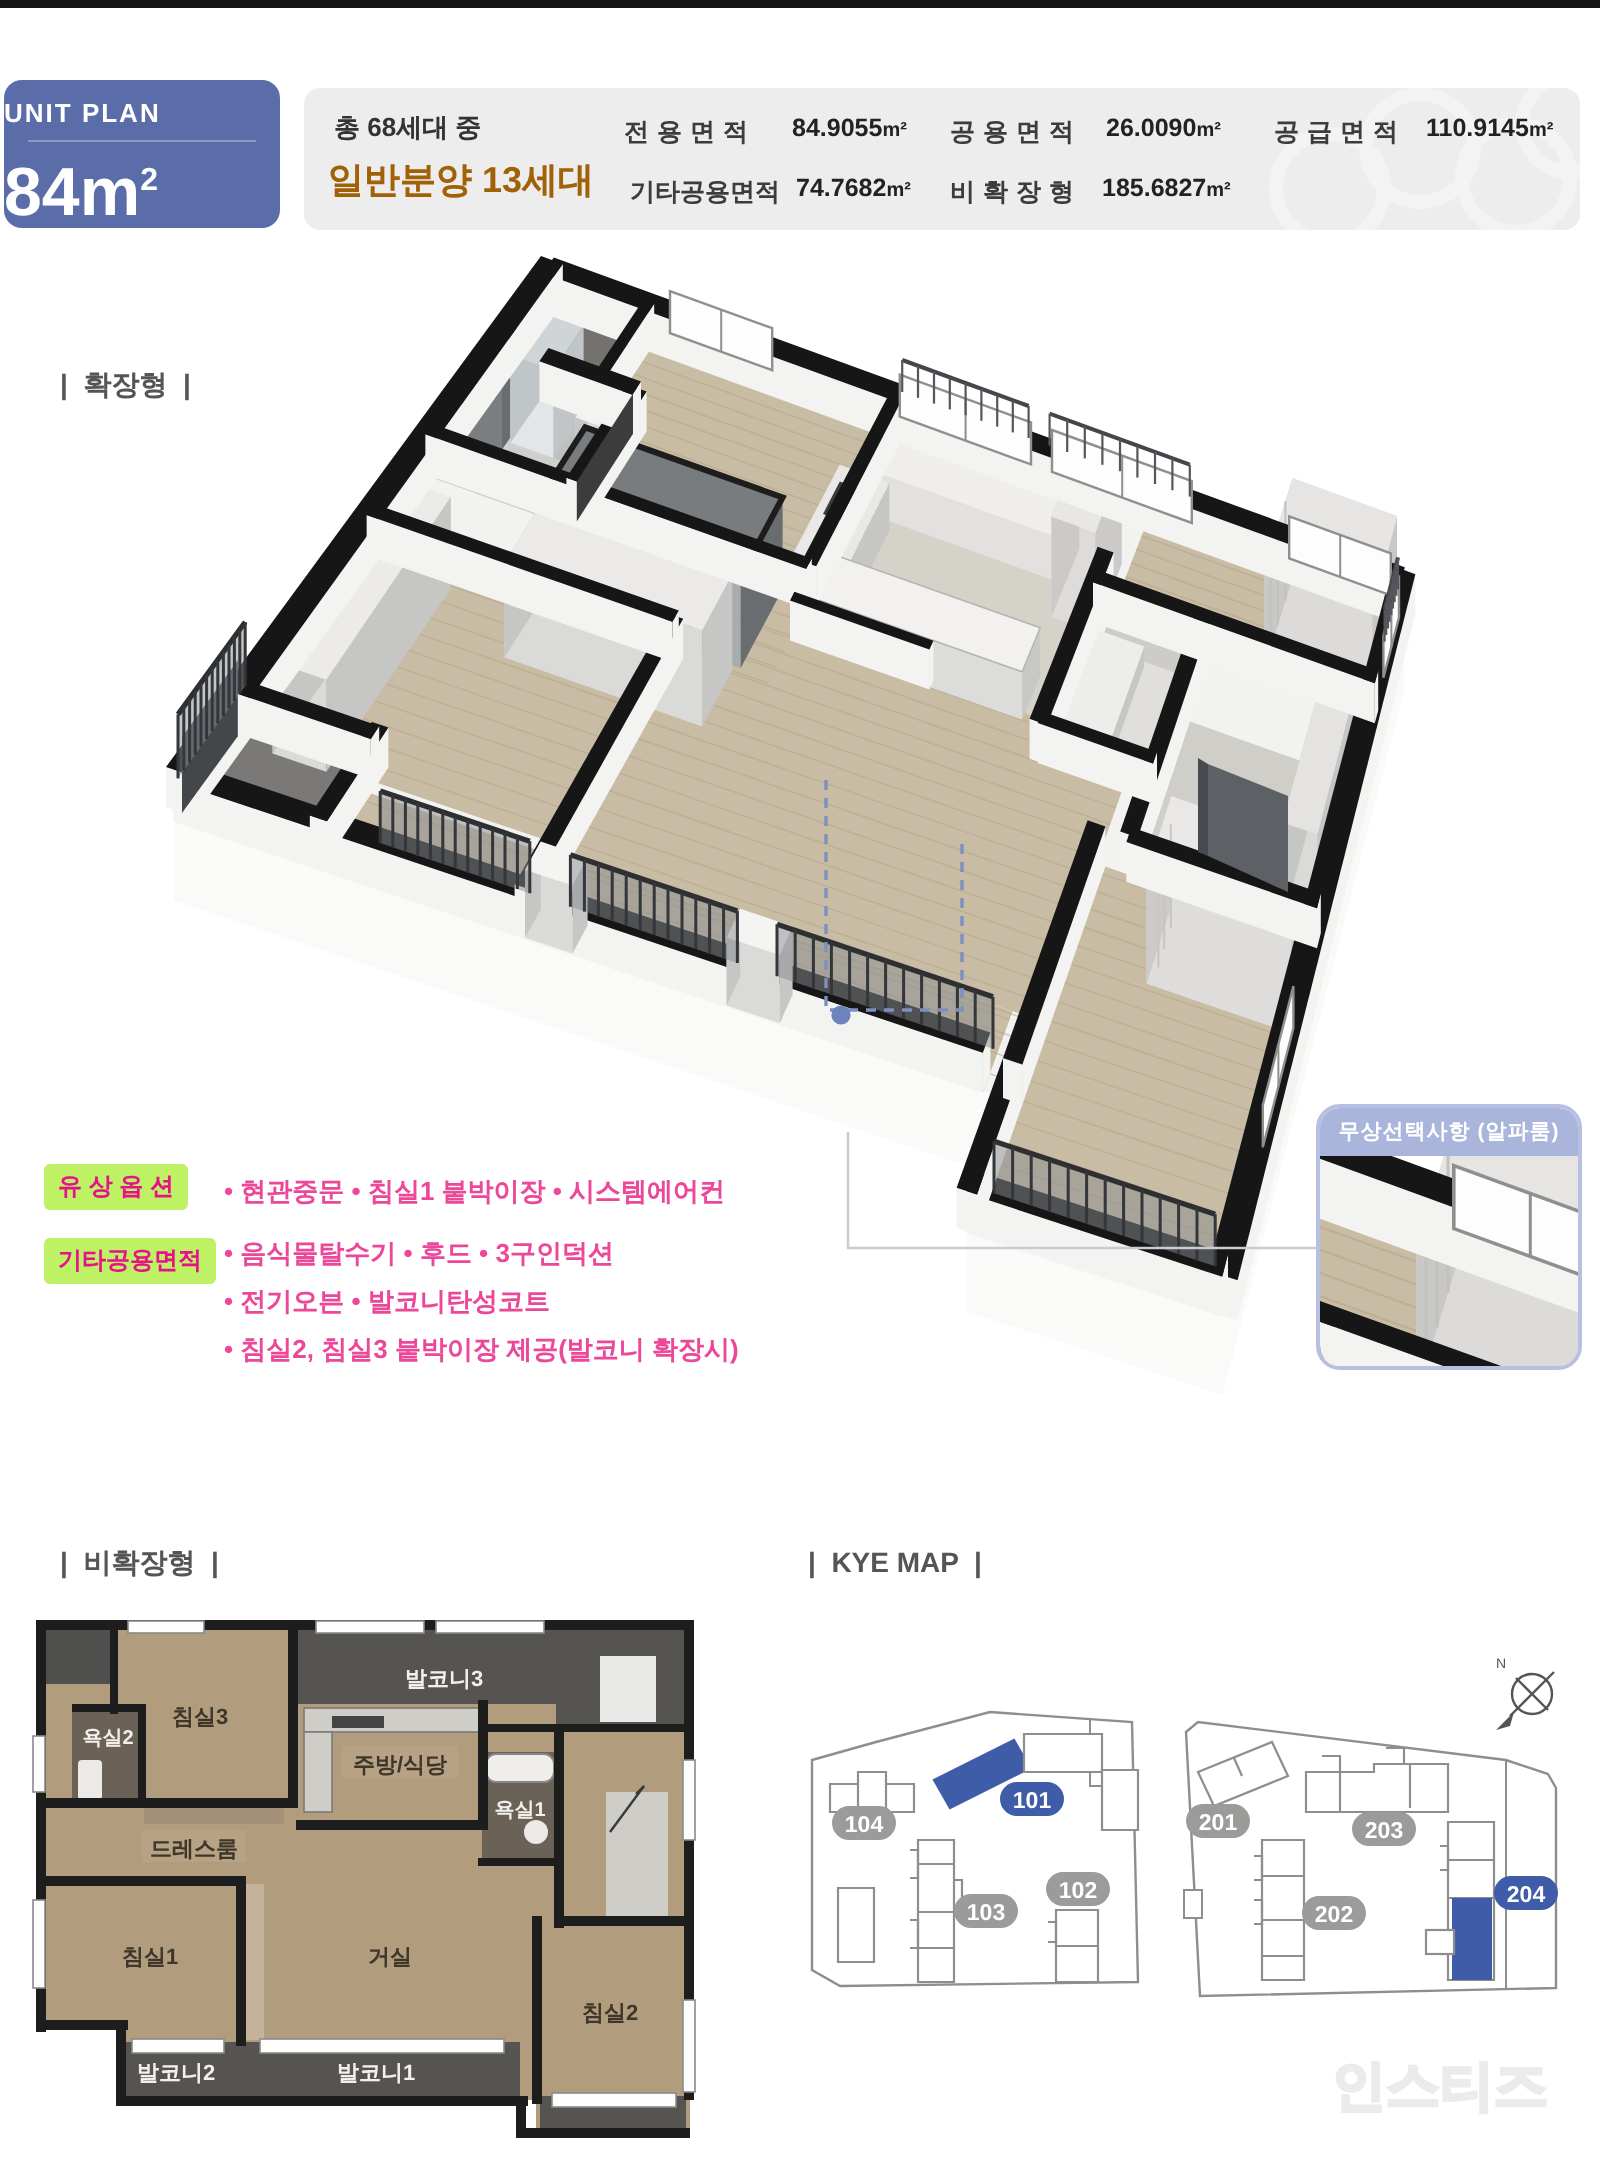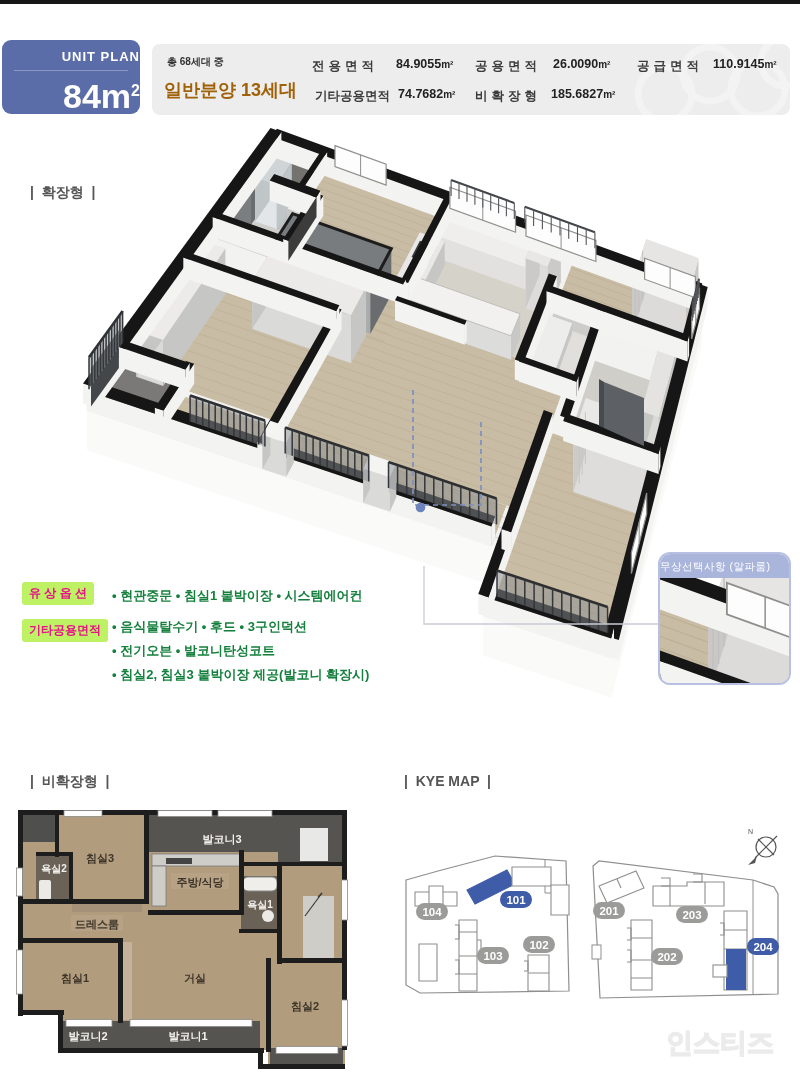--- a/index.html
+++ b/index.html
@@ -1,36 +1,36 @@
 <!DOCTYPE html>
 <html><head><meta charset="utf-8"><style>
 *{margin:0;padding:0;box-sizing:border-box}
 body{width:800px;height:1083px;position:relative;background:#fff;
   font-family:"Liberation Sans",sans-serif;overflow:hidden}
 .abs{position:absolute}
 .topbar{left:0;top:0;width:800px;height:4px;background:#161616}
 .badge{left:2px;top:40px;width:138px;height:74px;background:#5b6da8;border-radius:9px;
-  color:#fff;text-align:right}
+  color:#fff;text-align:left}
 .badge .t1{font-size:13px;font-weight:bold;letter-spacing:1px;margin-top:9px}
 .badge hr{border:none;border-top:1px solid #8c99c4;margin:6px 12px 0 12px}
 .badge .t2{font-size:34px;font-weight:bold;line-height:40px}
 .badge .t2 sup{font-size:16px}
 .hpanel{left:152px;top:44px;width:638px;height:71px;background:#ededee;border-radius:8px}
-.htxt1{left:167px;top:55px;font-size:10px;color:#333;font-weight:bold}
+.htxt1{left:167px;top:55px;font-size:13px;color:#333;font-weight:bold}
 .htxt2{left:164px;top:78px;font-size:18px;color:#a16207;font-weight:bold}
 .hl{font-size:12.5px;color:#3c3c3c;font-weight:bold}
 .hv{font-size:12.5px;color:#222;font-weight:bold}
 .sec{font-size:14px;color:#555;font-weight:bold}
 .plabel{background:#bef264;color:#e8108b;font-weight:bold;
   padding:3px 7px;border-radius:3px;font-size:12px}
-.opt{font-size:13px;color:#15803d;font-weight:bold;line-height:24px}
+.opt{font-size:13px;color:#ec4899;font-weight:bold;line-height:24px}
 .inset{left:658px;top:552px;width:133px;height:133px;border:2px solid #b7c0e2;
   border-radius:12px;background:#fff;overflow:hidden}
 .insethead{height:24px;background:linear-gradient(180deg,#c3cbe8,#9fackd 120%);
-  background:#aab5dc;color:#fff;font-size:10.5px;font-weight:normal;text-align:left;line-height:24px;letter-spacing:0.5px}
+  background:#aab5dc;color:#fff;font-size:10.5px;font-weight:bold;text-align:center;line-height:24px;letter-spacing:0.5px}
 .wm{left:666px;top:1025px;font-size:27px;font-weight:bold;color:#fff;
   -webkit-text-stroke:1.5px #ebebeb;letter-spacing:0px}
 </style></head>
 <body>
 
 <div class="abs topbar"></div>
 
 <div class="abs badge">
     <div class="t1">UNIT PLAN</div>
     <hr>

